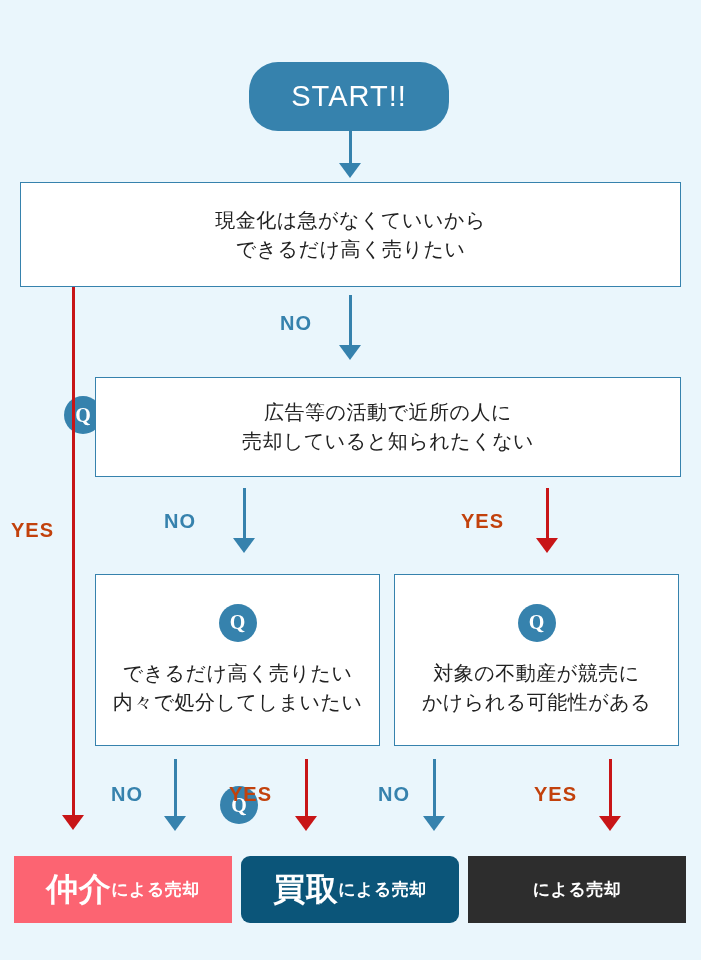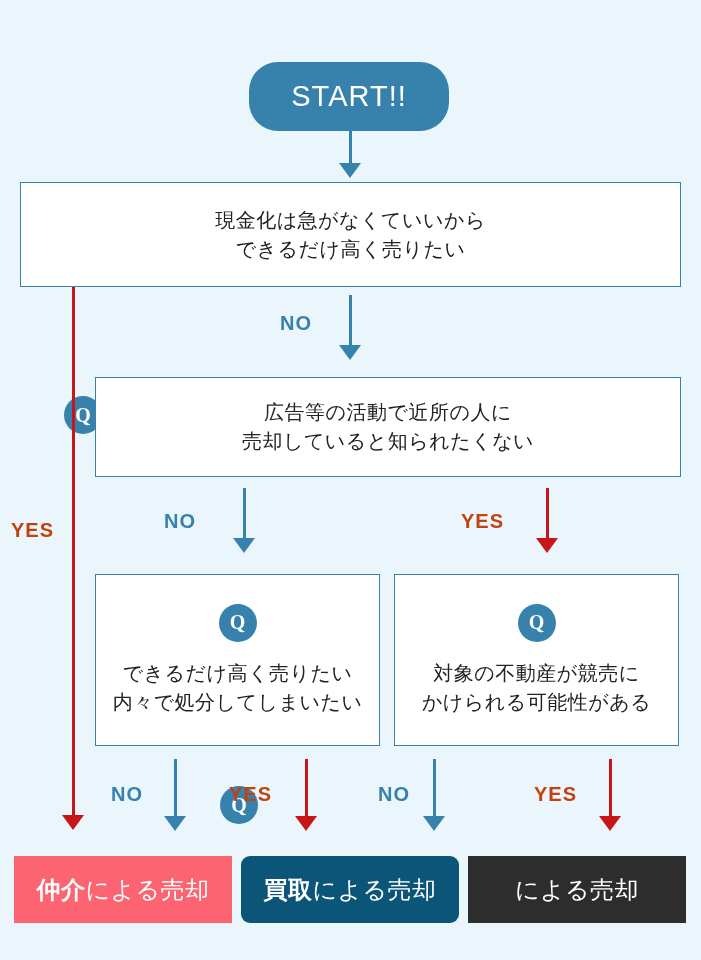--- a/index.html
+++ b/index.html
@@ -128,27 +128,27 @@
     position: absolute;
     top: 856px;
     height: 67px;
     display: flex;
     align-items: center;
     justify-content: center;
     box-sizing: border-box;
     color: #ffffff;
   }
   .result-main {
-    font-size: 24px;
+    font-size: 32px;
     font-weight: bold;
     letter-spacing: 0.5px;
   }
   .result-sub {
-    font-size: 24px;
-    font-weight: normal;
+    font-size: 17px;
+    font-weight: bold;
     letter-spacing: 0.5px;
   }
   #result-0 { left: 14px;  width: 218px; background: #fc6472; }
   #result-1 { left: 241px; width: 218px; background: #0b5579; border-radius: 9px; }
   #result-2 { left: 468px; width: 218px; background: #2d2d2d; }
 </style>
 </head>
 <body>
 
 <div id="canvas">

